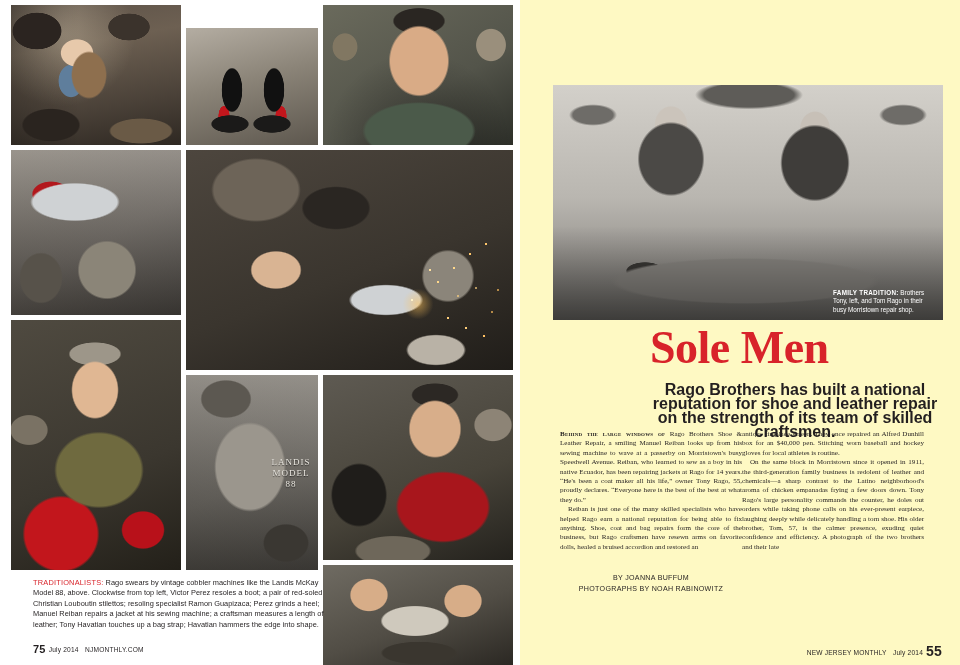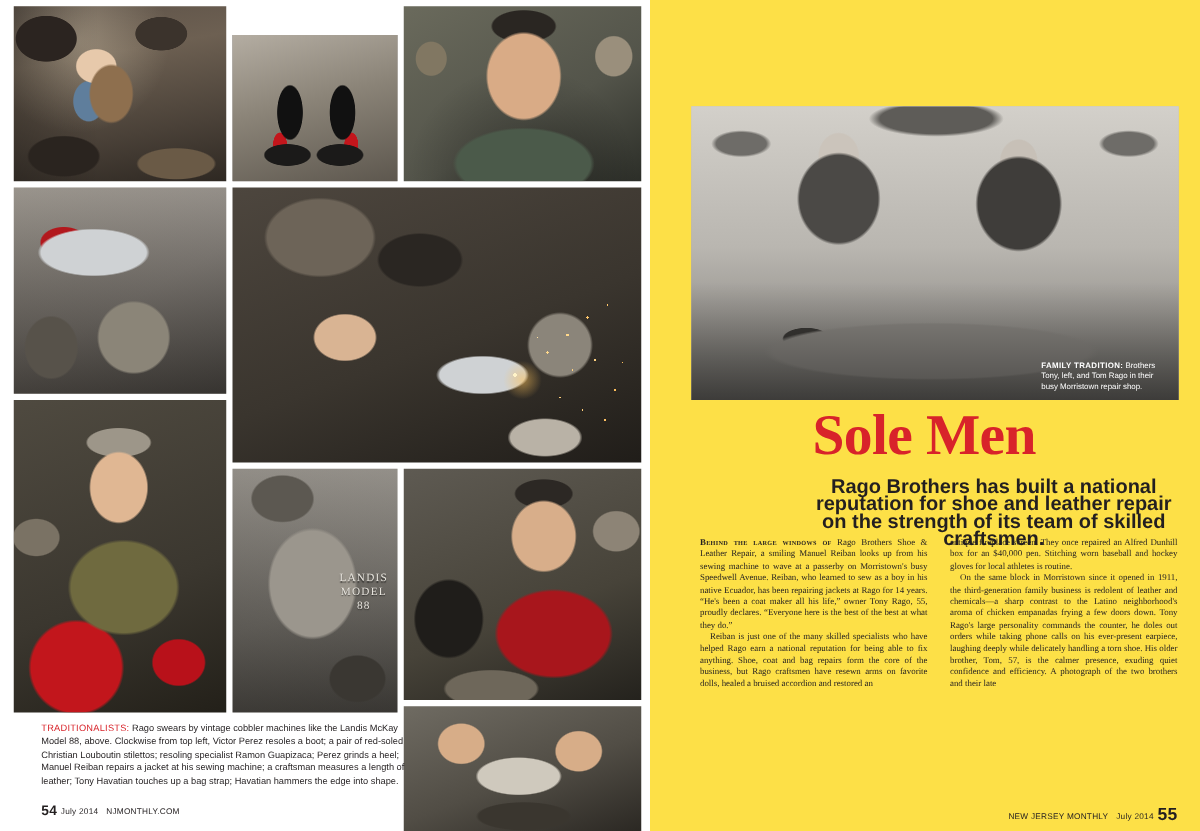--- a/index.html
+++ b/index.html
@@ -87,21 +87,21 @@
     font-size: 6.6px;
   }
 
   
   .right-page {
     position: absolute;
     left: 520px;
     top: 0;
     width: 440px;
     height: 665px;
-    background: #fde047;
+    background: #fef9c3;
   }
   .hero-photo {
     position: absolute;
     left: 33px;
     top: 85px;
     width: 390px;
     height: 235px;
     overflow: hidden;
     background: #cfcbc4;
   }
@@ -144,21 +144,20 @@
     color: #231f20;
     text-align: center;
   }
 
   .body-cols {
     position: absolute;
     left: 40px;
     top: 430px;
     width: 383px;
     display: flex;
-    gap: 18px;
   }
   .col {
     width: 182px;
     font-family: "Liberation Serif", serif;
     font-size: 7.1px;
     line-height: 9.4px;
     color: #231f20;
     text-align: justify;
   }
   .col p {
@@ -314,21 +313,21 @@
         radial-gradient(ellipse 30px 26px at 46px 30px, #d7ad88 60%, rgba(0,0,0,0) 64%),
         radial-gradient(ellipse 30px 26px at 140px 36px, #d7ad88 60%, rgba(0,0,0,0) 64%),
         radial-gradient(ellipse 60px 18px at 96px 88px, #3a362f 60%, rgba(0,0,0,0) 64%);"></div>
   </div>
 
   <div class="caption-left">
     <span class="lead">TRADITIONALISTS:</span><span> Rago swears by vintage cobbler machines like the Landis McKay Model 88, above. Clockwise from top left, Victor Perez resoles a boot; a pair of red-soled Christian Louboutin stilettos; resoling specialist Ramon Guapizaca; Perez grinds a heel; Manuel Reiban repairs a jacket at his sewing machine; a craftsman measures a length of leather; Tony Havatian touches up a bag strap; Havatian hammers the edge into shape.</span>
   </div>
 
   <div class="folio-left">
-    <span class="pgnum">54</span><span class="small">July 2014</span>
+    <span class="pgnum">75</span><span class="small">July 2014</span>
     <span class="small" style="margin-left:4px;">NJMONTHLY.COM</span>
   </div>
 
   <div class="right-page">
 
     <div class="hero-photo" style="background: linear-gradient(180deg,#c9c6c0 0%,#b3b0aa 40%,#8e8b86 100%);">
       <div class="tex" style="background:
           linear-gradient(180deg,#d3d0ca 0%,#b9b6b0 48%,#9a9792 72%,#6f6d69 100%);"></div>
       <div class="tex" style="background:
           radial-gradient(ellipse 54px 60px at 118px 74px, #4b4946 58%, rgba(0,0,0,0) 62%),
@@ -356,20 +355,24 @@
           <span class="dropin">Behind the large windows of</span><span> Rago Brothers Shoe &amp; Leather Repair, a smiling Manuel Reiban looks up from his sewing machine to wave at a passerby on Morristown's busy Speedwell Avenue. Reiban, who learned to sew as a boy in his native Ecuador, has been repairing jackets at Rago for 14 years. “He's been a coat maker all his life,” owner Tony Rago, 55, proudly declares. “Everyone here is the best of the best at what they do.”</span>
         </p>
         <p class="indent">Reiban is just one of the many skilled specialists who have helped Rago earn a national reputation for being able to fix anything. Shoe, coat and bag repairs form the core of the business, but Rago craftsmen have resewn arms on favorite dolls, healed a bruised accordion and restored an</p>
       </div>
       <div class="col">
         <p>antique fireplace screen. They once repaired an Alfred Dunhill box for an $40,000 pen. Stitching worn baseball and hockey gloves for local athletes is routine.</p>
         <p class="indent">On the same block in Morristown since it opened in 1911, the third-generation family business is redolent of leather and chemicals—a sharp contrast to the Latino neighborhood's aroma of chicken empanadas frying a few doors down. Tony Rago's large personality commands the counter, he doles out orders while taking phone calls on his ever-present earpiece, laughing deeply while delicately handling a torn shoe. His older brother, Tom, 57, is the calmer presence, exuding  quiet confidence and efficiency. A photograph of the two brothers and their late</p>
       </div>
     </div>
 
+    <div class="byline">
+      <span class="ln">BY JOANNA BUFFUM</span>
+      <span class="ln">PHOTOGRAPHS BY NOAH RABINOWITZ</span>
+    </div>
   </div>
 
   <div class="folio-right">
     <span class="small">NEW JERSEY MONTHLY</span>
     <span class="small" style="margin-left:4px;">July 2014</span><span class="pgnum">55</span>
   </div>
 
 </div>
 
 </body></html>

